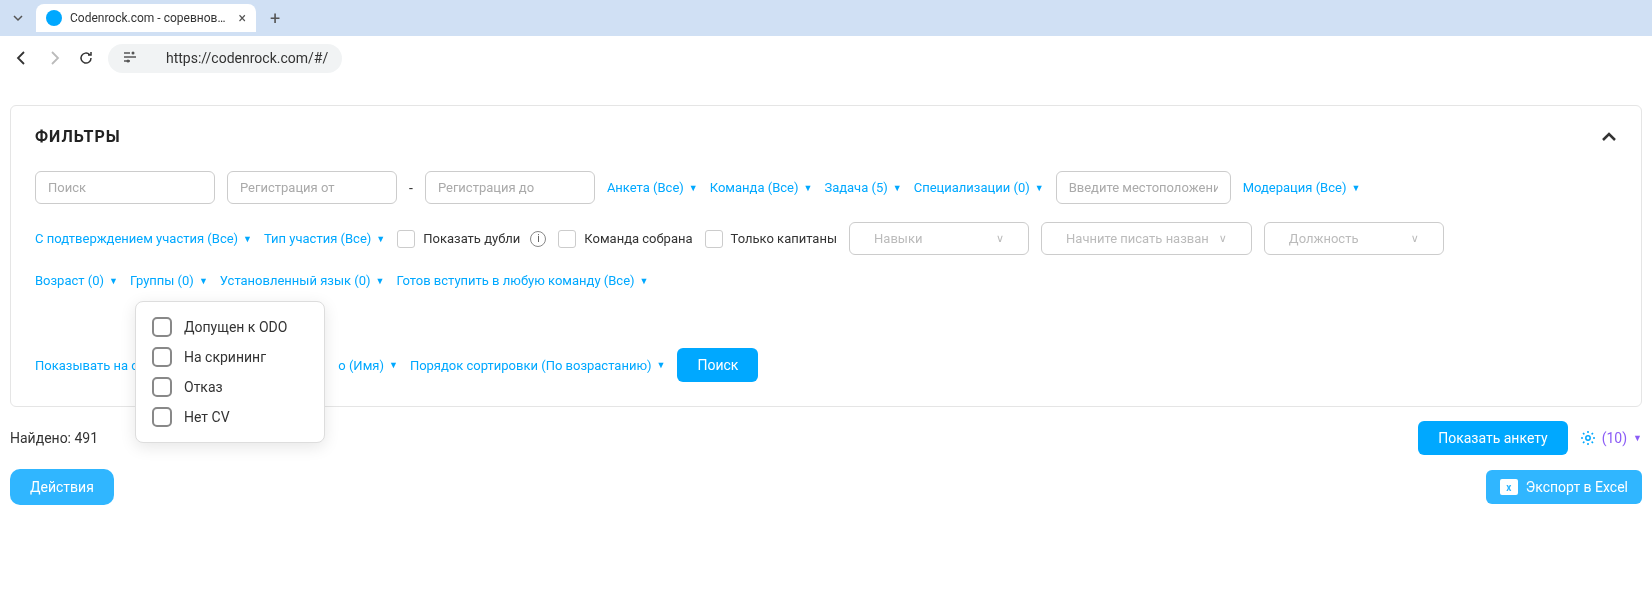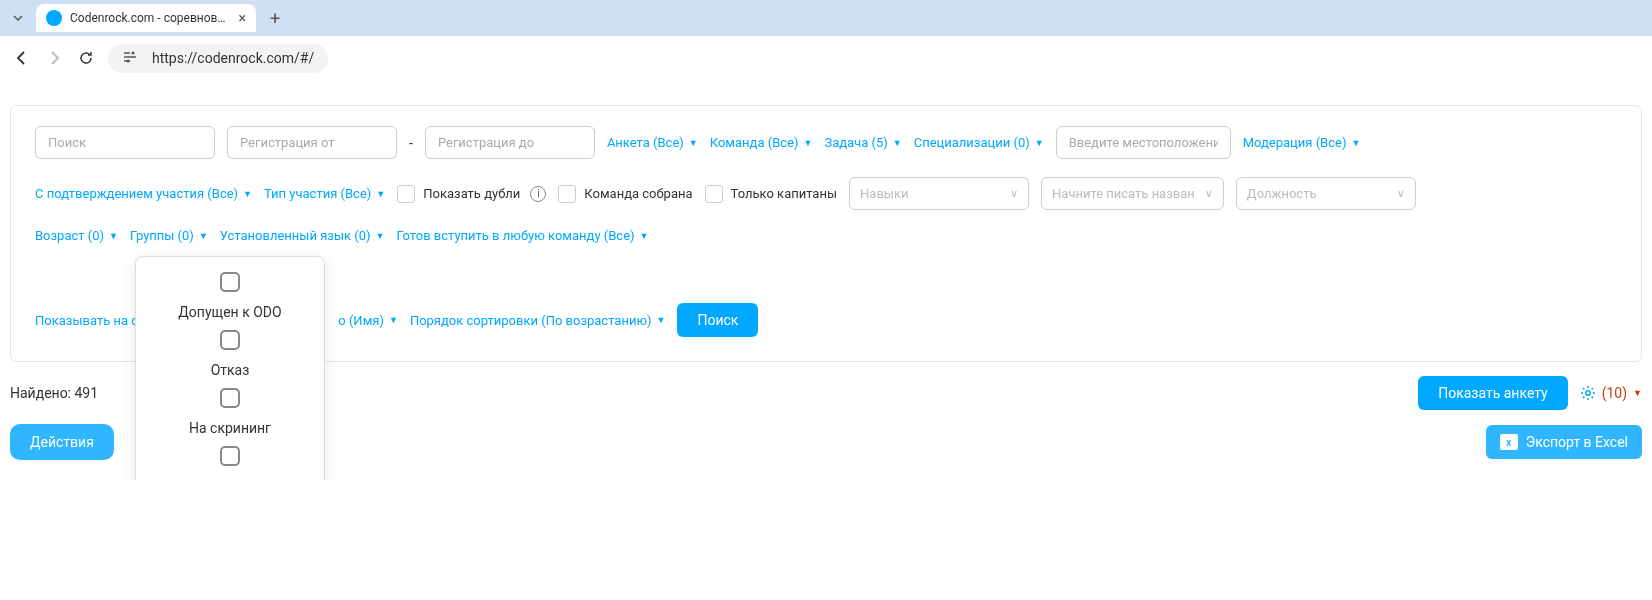--- a/index.html
+++ b/index.html
@@ -10,21 +10,21 @@
 .tab-bar { display: flex; align-items: center; height: 36px; padding: 0 8px; gap: 8px; }
 .tab-chevron { width: 20px; height: 20px; display: flex; align-items: center; justify-content: center; cursor: pointer; }
 .tab { background: #fff; border-radius: 8px 8px 0 0; display: flex; align-items: center; padding: 6px 10px; gap: 8px; max-width: 220px; cursor: pointer; }
 .tab-favicon { width: 16px; height: 16px; border-radius: 50%; background: #00a8ff; flex-shrink: 0; }
 .tab-title { font-size: 12px; white-space: nowrap; overflow: hidden; text-overflow: ellipsis; flex: 1; color: #333; }
 .tab-close { font-size: 14px; color: #555; cursor: pointer; }
 .tab-new { font-size: 18px; color: #555; cursor: pointer; padding: 0 6px; }
 .addr-bar { background: #fff; display: flex; align-items: center; height: 44px; padding: 0 12px; gap: 12px; }
 .nav-btn { width: 20px; height: 20px; display: flex; align-items: center; justify-content: center; cursor: pointer; color: #333; }
 .nav-btn.disabled { color: #bbb; }
-.url-chip { display: flex; align-items: center; gap: 14px; padding: 6px 14px; border-radius: 20px; background: #f1f3f4; flex: 0 0 auto; justify-content: flex-end; }
+.url-chip { display: flex; align-items: center; gap: 28px; padding: 6px 14px; border-radius: 20px; background: #f1f3f4; flex: 0 0 auto; justify-content: flex-end; }
 .url-icon { font-size: 14px; color: #555; }
 .url-text { font-size: 14px; color: #333; }
 
 
 .page { padding: 25px 0 20px 0; }
 .filters-card { border: 1px solid #e5e5e5; border-radius: 6px; margin: 0 10px; padding: 20px 24px 24px; }
 .filters-header { display: flex; justify-content: space-between; align-items: center; margin-bottom: 24px; }
 .filters-title { font-size: 16px; font-weight: 700; letter-spacing: 1px; color: #222; }
 .collapse-icon { font-size: 18px; color: #333; cursor: pointer; }
 
@@ -39,38 +39,38 @@
 .input-loc { width: 175px; }
 
 .dd { color: #00a8ff; font-size: 13px; cursor: pointer; display: inline-flex; align-items: center; gap: 5px; white-space: nowrap; }
 .dd .caret { font-size: 9px; }
 
 .check-group { display: inline-flex; align-items: center; gap: 8px; }
 .check-box { width: 18px; height: 18px; border: 1px solid #ccc; border-radius: 3px; cursor: pointer; flex-shrink: 0; }
 .check-label { font-size: 13px; color: #333; }
 .info-icon { width: 16px; height: 16px; border: 1px solid #888; border-radius: 50%; display: inline-flex; align-items: center; justify-content: center; font-size: 10px; color: #555; margin-left: 2px; }
 
-.select-box { border: 1px solid #ccc; border-radius: 6px; padding: 8px 10px; display: flex; align-items: center; justify-content: space-between; gap: 10px; cursor: pointer; min-width: 180px; }
+.select-box { border: 1px solid #ccc; border-radius: 6px; padding: 8px 24px; display: flex; align-items: center; justify-content: space-between; gap: 10px; cursor: pointer; min-width: 180px; }
 .select-box .ph { color: #bbb; font-size: 13px; white-space: nowrap; overflow: hidden; text-overflow: ellipsis; }
 .select-box .sel-caret { color: #bbb; font-size: 11px; }
 
 .btn-primary { background: #00a8ff; color: #fff; border: none; border-radius: 6px; padding: 9px 20px; font-size: 14px; cursor: pointer; }
 .btn-light { background: #30b6ff; color: #fff; border: none; border-radius: 10px; padding: 10px 20px; font-size: 14px; cursor: pointer; }
 
 
 .popup { position: absolute; background: #fff; border: 1px solid #ddd; border-radius: 8px; box-shadow: 0 4px 16px rgba(0,0,0,0.1); padding: 10px 16px; z-index: 100; }
-.popup-item { display: flex; align-items: center; gap: 12px; padding: 5px 0; flex-direction: column; }
+.popup-item { display: flex; align-items: center; gap: 12px; padding: 5px 0; }
 .popup-check { width: 20px; height: 20px; border: 2px solid #888; border-radius: 5px; cursor: pointer; flex-shrink: 0; }
 .popup-label { font-size: 14px; color: #333; }
 
 
 .bottom-bar { display: flex; justify-content: space-between; align-items: center; padding: 14px 10px 8px; }
 .found-text { font-size: 14px; color: #333; }
 .right-actions { display: flex; align-items: center; gap: 12px; }
-.cols-btn { color: #c2410c; display: inline-flex; align-items: center; gap: 6px; cursor: pointer; font-size: 14px; }
+.cols-btn { color: #8b5cf6; display: inline-flex; align-items: center; gap: 6px; cursor: pointer; font-size: 14px; }
 
 .actions-row { padding: 6px 10px 0; display: flex; justify-content: space-between; align-items: center; }
 .export-btn { background: #30b6ff; color: #fff; border: none; border-radius: 6px; padding: 9px 14px; font-size: 14px; cursor: pointer; display: inline-flex; align-items: center; gap: 8px; }
 .excel-icon { width: 18px; height: 16px; background: #fff; color: #30b6ff; display: inline-flex; align-items: center; justify-content: center; font-weight: 700; font-size: 10px; border-radius: 2px; }
 
 .row-popup-anchor { position: relative; }
 </style>
 </head>
 <body>
 
@@ -113,20 +113,28 @@
           </svg>
       </span>
       <span class="url-text">https://codenrock.com/#/</span>
     </div>
   </div>
 </div>
 
 <div class="page">
 
   <div class="filters-card">
+    <div class="filters-header">
+      <div class="filters-title">ФИЛЬТРЫ</div>
+      <div class="collapse-icon">
+        <svg width="16" height="12" viewBox="0 0 16 12">
+            <path d="M2 9 L8 3 L14 9" stroke="#333" stroke-width="2.5" fill="none"></path>
+          </svg>
+      </div>
+    </div>
 
     <div class="filter-row">
       <input class="text-input input-search" placeholder="Поиск" style="">
       <input class="text-input input-date" placeholder="Регистрация от" style="">
       <span class="dash">-</span>
       <input class="text-input input-date" placeholder="Регистрация до" style="">
       <span class="dd">
           <span>Анкета (Все)</span>
           <span class="caret">▼</span>
         </span>
@@ -203,25 +211,25 @@
           <span class="caret">▼</span>
         </span>
 
       <div class="popup" style="left:100px; top:28px; width:190px;">
         <div class="popup-item">
           <div class="popup-check"></div>
           <span class="popup-label">Допущен к ODO</span>
         </div>
         <div class="popup-item">
           <div class="popup-check"></div>
+          <span class="popup-label">На скрининг</span>
+        </div>
+        <div class="popup-item">
+          <div class="popup-check"></div>
           <span class="popup-label">Отказ</span>
-        </div>
-        <div class="popup-item">
-          <div class="popup-check"></div>
-          <span class="popup-label">На скрининг</span>
         </div>
         <div class="popup-item">
           <div class="popup-check"></div>
           <span class="popup-label">Нет CV</span>
         </div>
       </div>
     </div>
 
     <div class="filter-row" style="margin-top:60px;">
       <span class="dd">

